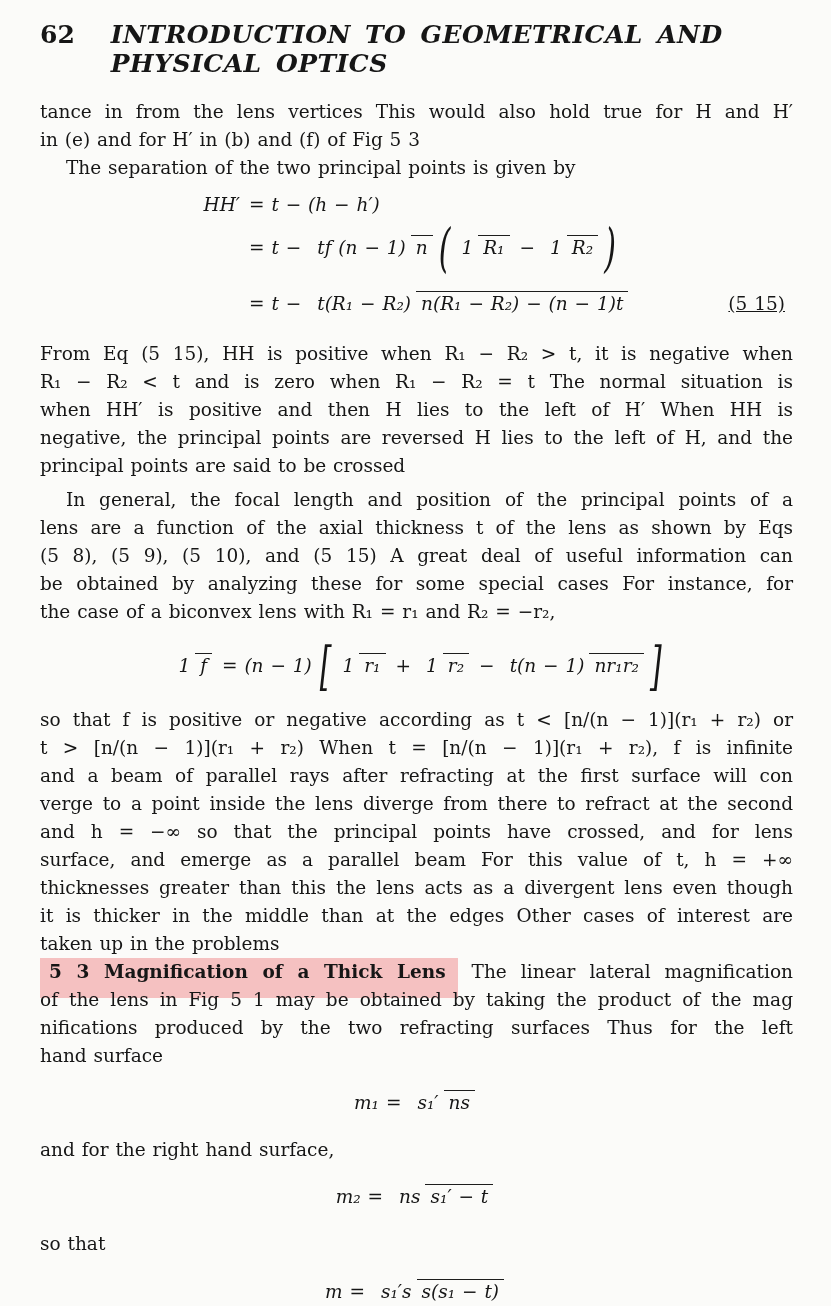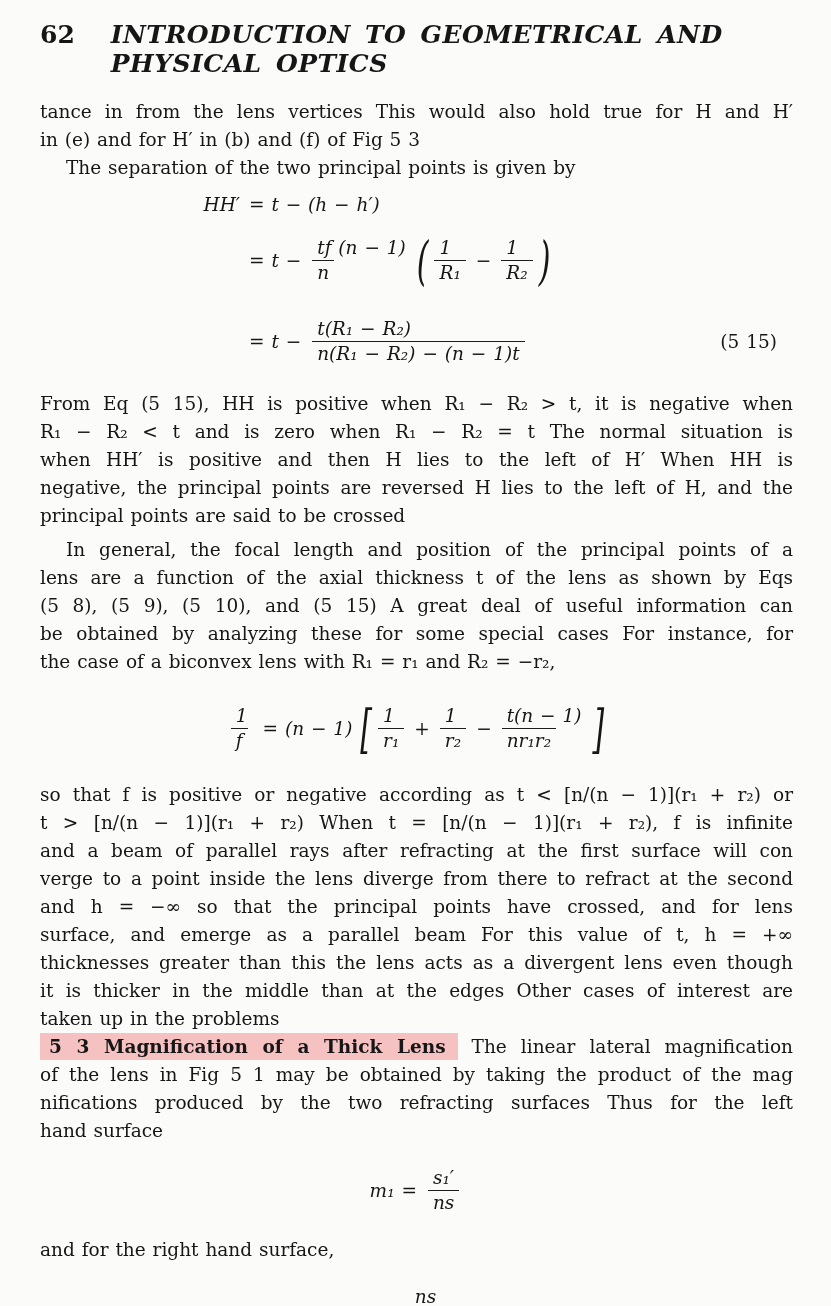--- a/index.html
+++ b/index.html
@@ -28,44 +28,44 @@
   .para { margin: 0; }
   .line { text-align: justify; text-align-last: justify; white-space: normal; }
   .line.last { text-align-last: left; }
   .indent { text-indent: 26px; }
   .mt6 { margin-top: 6px; }
 
   
   .sec-head {
     background: var(--highlight);
     font-weight: bold;
-    padding: 3px 12px 3px 9px;
+    padding: 3px 12px 16px 9px;
   }
 
   
   .eqblock { font-style: italic; font-size: 18.5px; margin: 8px 0; }
   .eqrow { display: flex; align-items: center; position: relative; min-height: 30px; }
   .eqrow.tall { min-height: 56px; }
   .lhscol { width: 200px; flex: 0 0 200px; text-align: right; }
   .rhs { margin-left: 9px; display: inline-flex; align-items: center; }
   .eqpre { margin-right: 7px; white-space: nowrap; }
   .frac {
-    display: inline-flex; flex-direction: column; align-items: flex-start;
-    vertical-align: middle; margin: 16px 4px; line-height: 1.3; text-align: center;
+    display: inline-flex; flex-direction: row; align-items: flex-end;
+    vertical-align: middle; margin: 4px 4px; line-height: 1.3; text-align: center;
   }
   .frac .num, .frac .den { padding: 0 5px; white-space: nowrap; }
   .frac .den { border-top: 1.6px solid #1d1d1d; }
   .bigdelim {
     display: inline-block; font-size: 30px; line-height: 0;
     transform: scaleY(1.75); margin: 0 2px; font-weight: normal;
   }
   .op { margin: 0 6px; }
   .eqnum {
-    position: absolute; right: 16px; top: 50%; transform: translateY(-50%);
-    font-style: normal; white-space: nowrap;
+    position: absolute; right: 8px; top: 50%; transform: translateY(-50%);
+    font-style: normal; white-space: nowrap; text-decoration: underline;
   }
   .eqcenter { justify-content: center; }
   .eqcenter .rhs { margin-left: 0; }
 </style>
 </head>
 <body>
 
 <div class="page">
 
   <div class="header">

